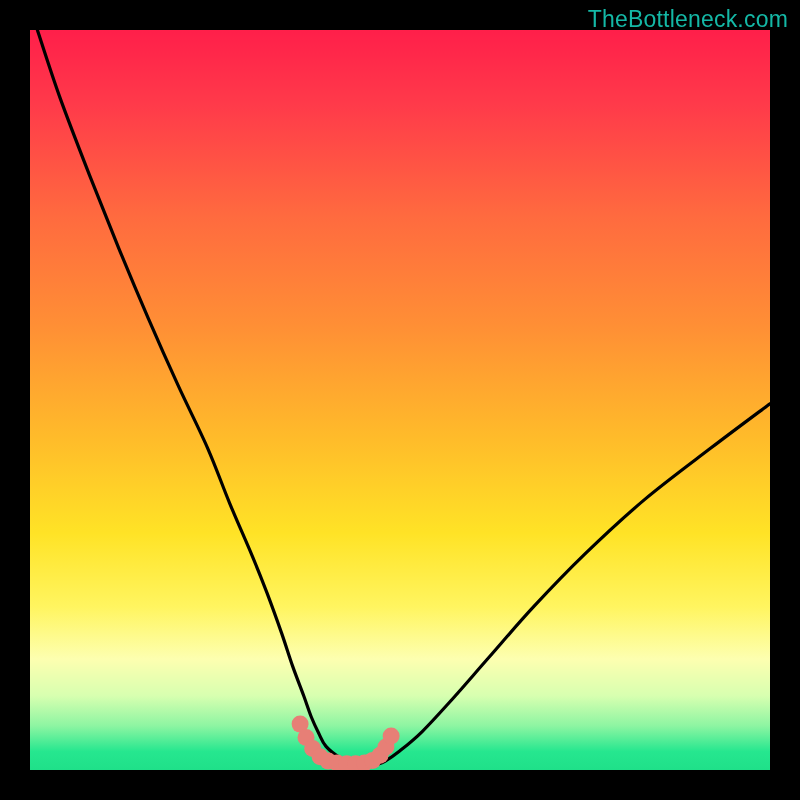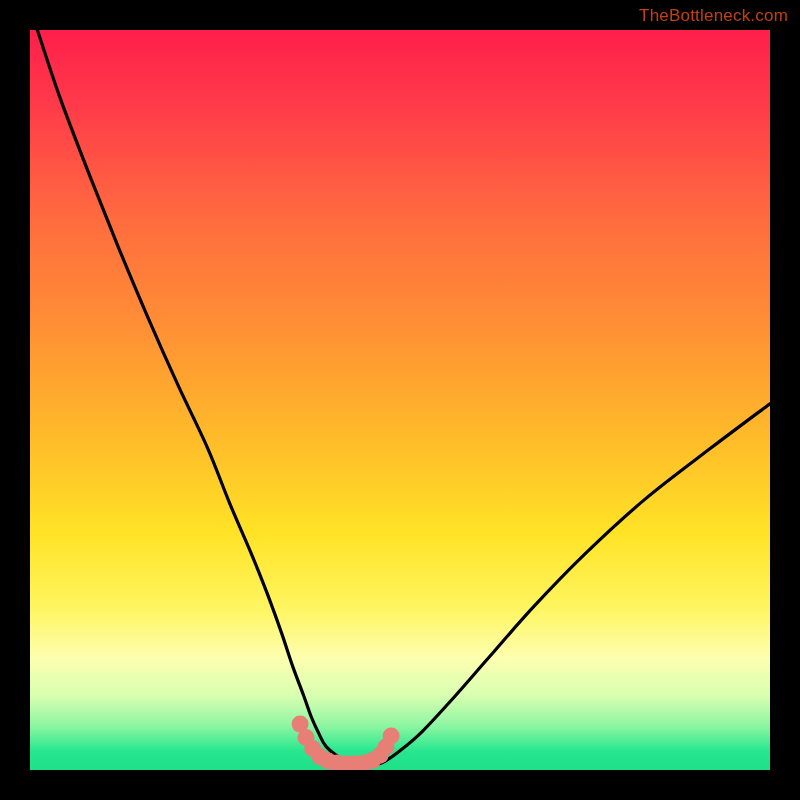--- a/index.html
+++ b/index.html
@@ -36,22 +36,22 @@
     position: absolute;
     left: 0;
     top: 0;
     width: 100%;
     height: 100%;
   }
   .watermark {
     position: absolute;
     top: 6px;
     right: 12px;
-    color: #c2410c;
-    font-size: 17px;
+    color: #14b8a6;
+    font-size: 23px;
     font-weight: 500;
     letter-spacing: 0.2px;
     user-select: none;
   }
 </style>
 </head>
 <body>
 
 <div class="frame">
 

